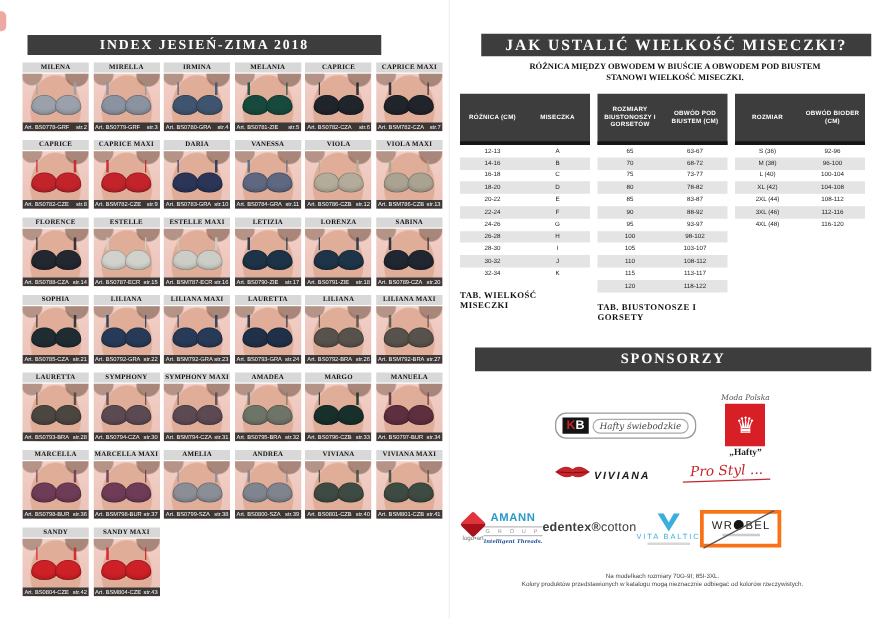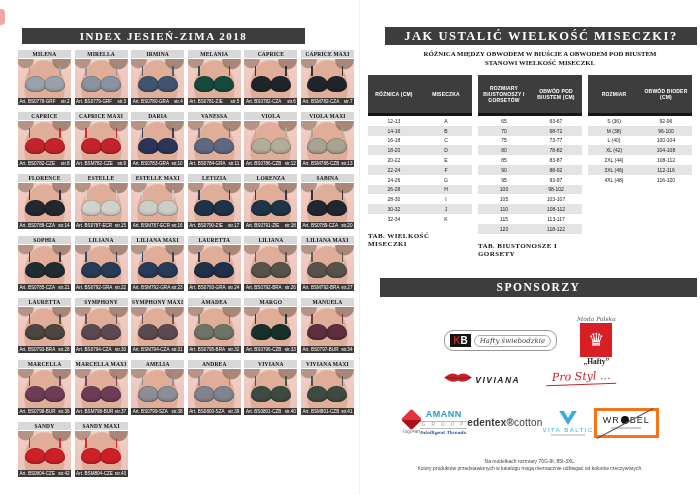--- a/index.html
+++ b/index.html
@@ -55,21 +55,21 @@
   .tbl-row:nth-child(even){background:#e4e4e4;}
   .tbl-row .tc{flex:1;display:flex;align-items:center;justify-content:center;color:#222;}
   .tbl-caption{margin-top:8px;font-family:"Liberation Serif",serif;font-weight:bold;
                font-size:7px;letter-spacing:.4px;color:#111;width:86px;line-height:8.5px;}
 
   .sponsors-bar{position:absolute;left:20px;top:278px;width:317px;height:19px;line-height:19px;font-size:11.5px;}
 
   .sprow{position:absolute;left:0;width:340px;display:flex;justify-content:center;align-items:center;}
   .sprow1{top:316px;gap:20px;}
   .sprow2{top:370px;gap:26px;}
-  .sprow3{top:408px;left:10px;width:322px;justify-content:center;}
+  .sprow3{top:408px;left:10px;width:322px;justify-content:flex-start;}
 
   
   .kb-box{display:flex;align-items:center;gap:3px;border:1px solid #999;border-radius:9px;
           padding:3px 5px;background:#fff;}
   .kb-mark{background:#141414;color:#fff;font-weight:bold;font-size:10px;padding:1px 3px;line-height:11px;}
   .kb-mark span{color:#c4242b;}
   .kb-script{border:1px solid #aaa;border-radius:7px;padding:1px 5px;
              font-family:"DejaVu Serif",serif;font-style:italic;font-size:7px;color:#444;}
 
   

